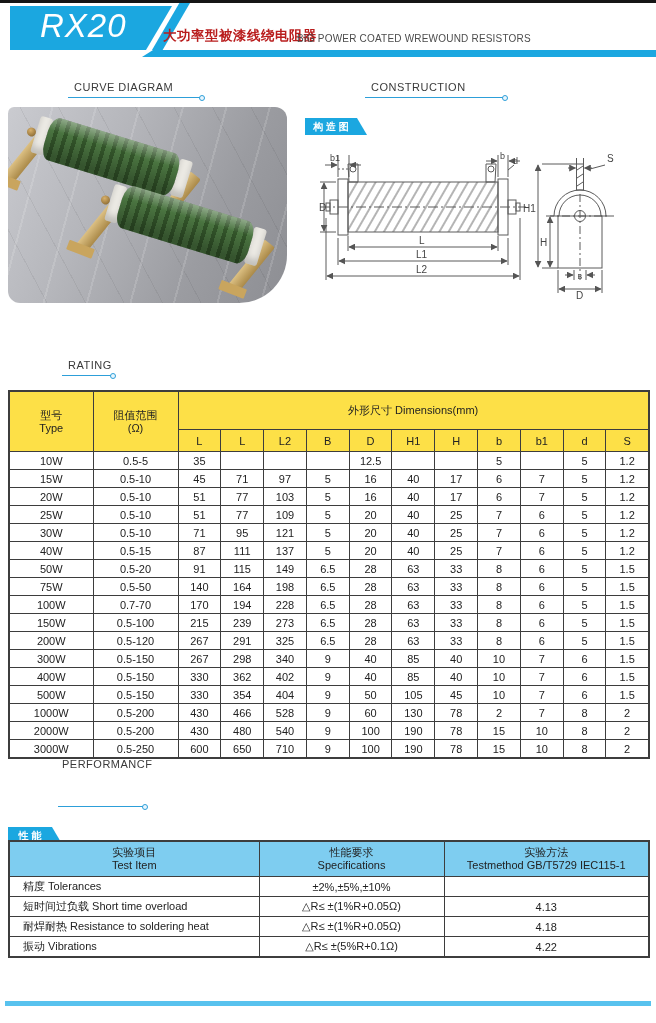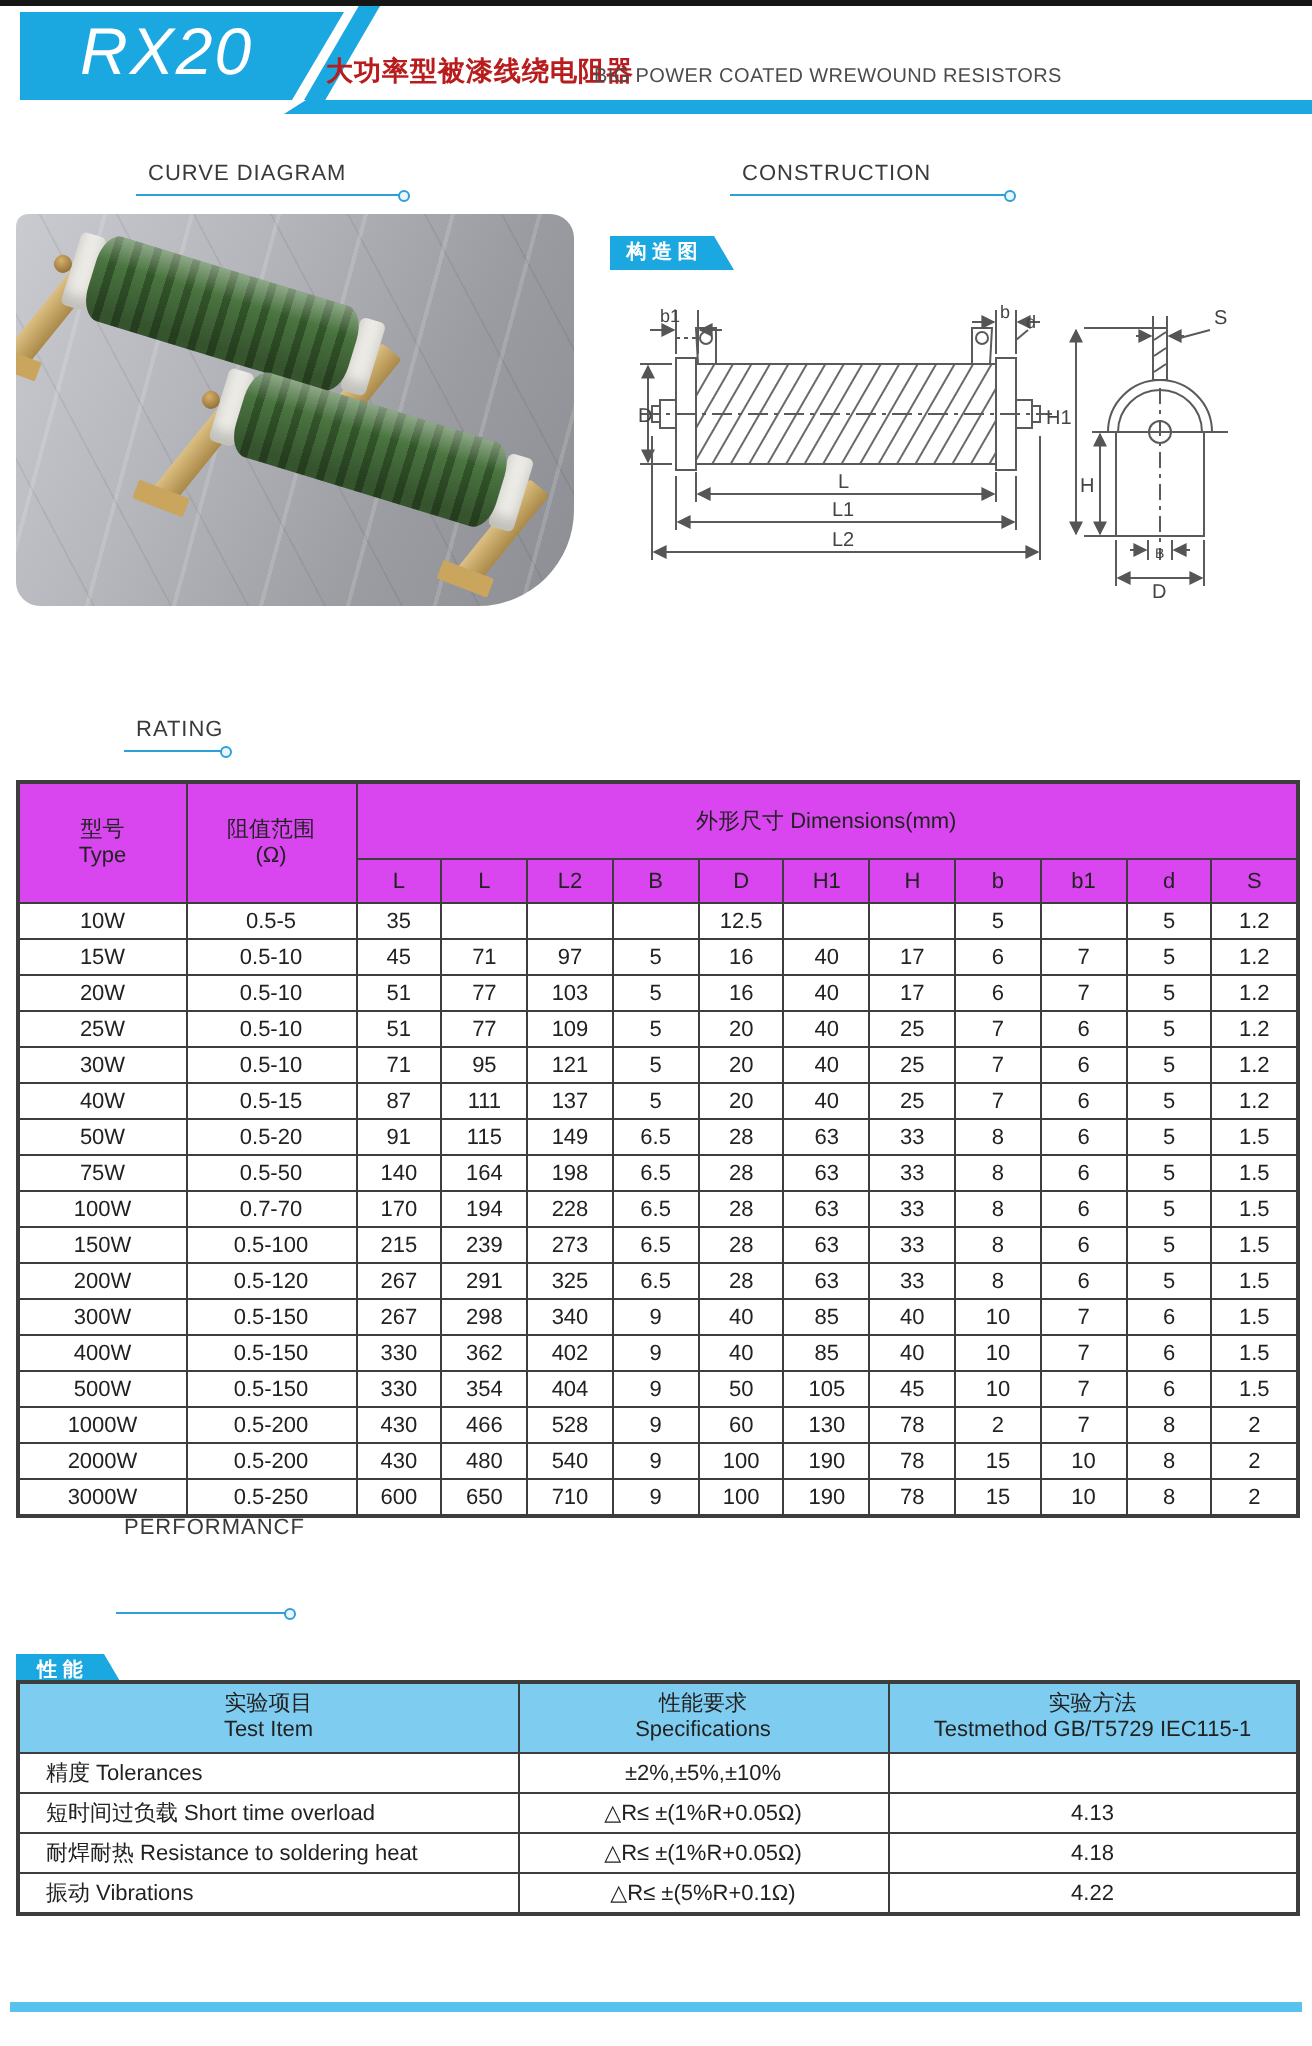--- a/index.html
+++ b/index.html
@@ -54,21 +54,21 @@
 
   
   .cdiag{position:absolute;left:318px;top:152px;}
   .cdiag text{font-family:"Liberation Sans",sans-serif;fill:#444;}
 
   
   table{border-collapse:collapse;table-layout:fixed;background:#fff;}
   .rtable{position:absolute;left:8px;top:390px;width:640px;border:2px solid #3d3d3d;}
   .rtable th,.rtable td{border:1px solid #3d3d3d;font-size:11px;text-align:center;padding:0;
     overflow:hidden;white-space:nowrap;}
-  .rtable thead th{background:#d946ef;font-weight:normal;color:#222;}
+  .rtable thead th{background:#fde047;font-weight:normal;color:#222;}
   .rtable .hrow1 th{height:37px;}
   .rtable .hrow2 th{height:21px;}
   .rtable tbody td{height:17px;color:#222;}
   .hdr2line{line-height:13px;font-size:11px;}
 
   .ptable{position:absolute;left:8px;top:840px;width:640px;border:2px solid #3d3d3d;}
   .ptable th,.ptable td{border:1px solid #3d3d3d;font-size:11px;padding:0;overflow:hidden;white-space:nowrap;}
   .ptable thead th{background:#7ecdf0;height:34px;font-weight:normal;color:#222;text-align:center;}
   .ptable tbody td{height:19px;text-align:center;color:#222;}
   .ptable tbody td.left{text-align:left;padding-left:13px;}

